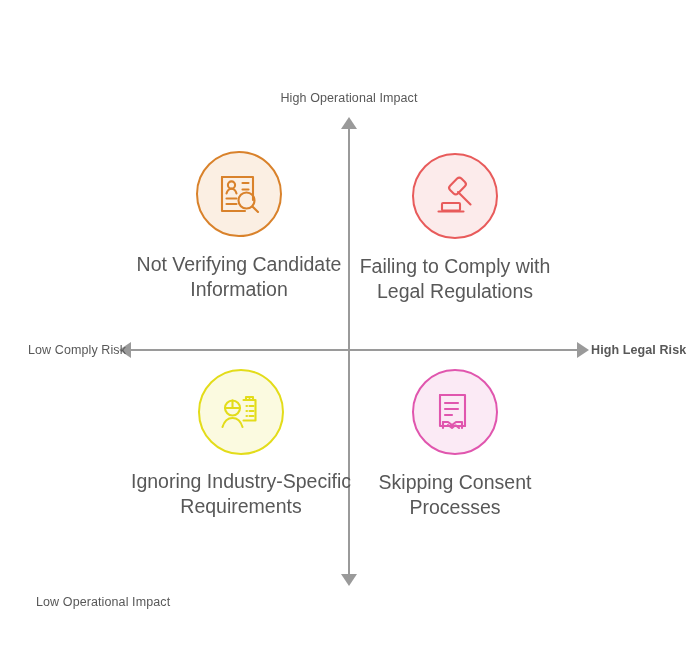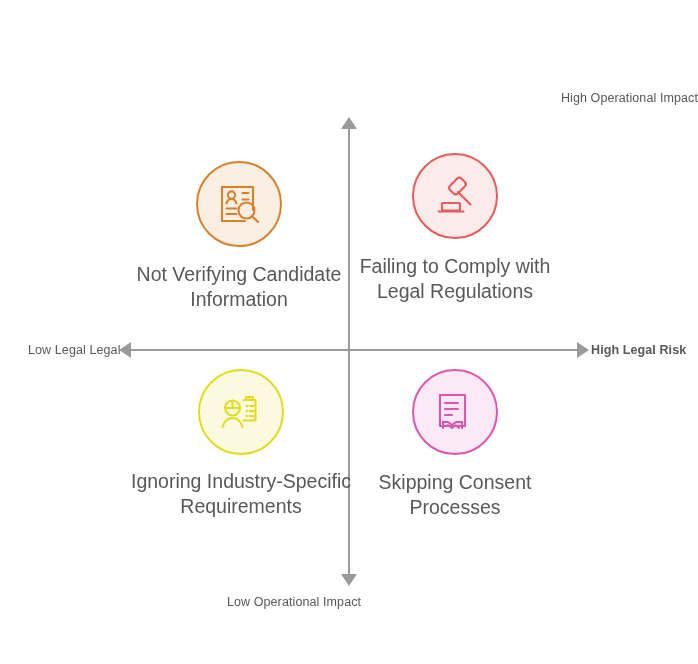--- a/index.html
+++ b/index.html
@@ -71,34 +71,34 @@
   }
 
   
   .axis-label {
     position: absolute;
     color: #585858;
     font-size: 12.5px;
     letter-spacing: 0.1px;
     white-space: nowrap;
   }
-  #label-top    { left: 0; top: 91px; width: 698px; text-align: right; }
-  #label-bottom { left: 0; top: 595px; width: 588px; text-align: center; }
+  #label-top    { left: 0; top: 91px; width: 698px; text-align: center; }
+  #label-bottom { left: 0; top: 595px; width: 588px; text-align: left; padding-left: 36px; }
   #label-left   { left: 28px; top: 343px; }
   #label-right  { left: 591px; top: 343px; font-weight: bold; }
 
   
   .quadrant {
     position: absolute;
     width: 240px;
     display: flex;
     flex-direction: column;
     align-items: center;
   }
-  #quad-tl { left: 119px; top: 161px; }
+  #quad-tl { left: 119px; top: 151px; }
   #quad-tr { left: 335px; top: 153px; }
   #quad-bl { left: 121px; top: 369px; }
   #quad-br { left: 335px; top: 369px; }
 
   .icon-badge {
     width: 86px;
     height: 86px;
     border-radius: 50%;
     box-sizing: border-box;
     display: flex;
@@ -123,21 +123,21 @@
 
   <div class="axis-line" id="v-axis-line"></div>
   <div class="axis-line" id="h-axis-line"></div>
   <div class="arrow-head" id="arrow-up"></div>
   <div class="arrow-head" id="arrow-down"></div>
   <div class="arrow-head" id="arrow-left"></div>
   <div class="arrow-head" id="arrow-right"></div>
 
   <div class="axis-label" id="label-top">High Operational Impact</div>
   <div class="axis-label" id="label-bottom">Low Operational Impact</div>
-  <div class="axis-label" id="label-left">Low Legal Legal</div>
+  <div class="axis-label" id="label-left">Low Comply Risk</div>
   <div class="axis-label" id="label-right">High Legal Risk</div>
 
   <div class="quadrant" id="quad-tl">
     <div class="icon-badge" style="background:#FBEFE3; border:2px solid #D9822B;">
       <svg width="52" height="52" viewBox="0 0 52 52">
         <g fill="none" stroke="#D9822B" stroke-width="2.1" stroke-linecap="round" stroke-linejoin="round">
           <path d="M9 9 H40 V32"></path>
           <path d="M9 9 V43 H32"></path>
           <circle cx="18.5" cy="17" r="3.6"></circle>
           <path d="M13.5 25.5 c0.8-3.2 3-4.8 5-4.8 s4.2 1.6 5 4.8"></path>

